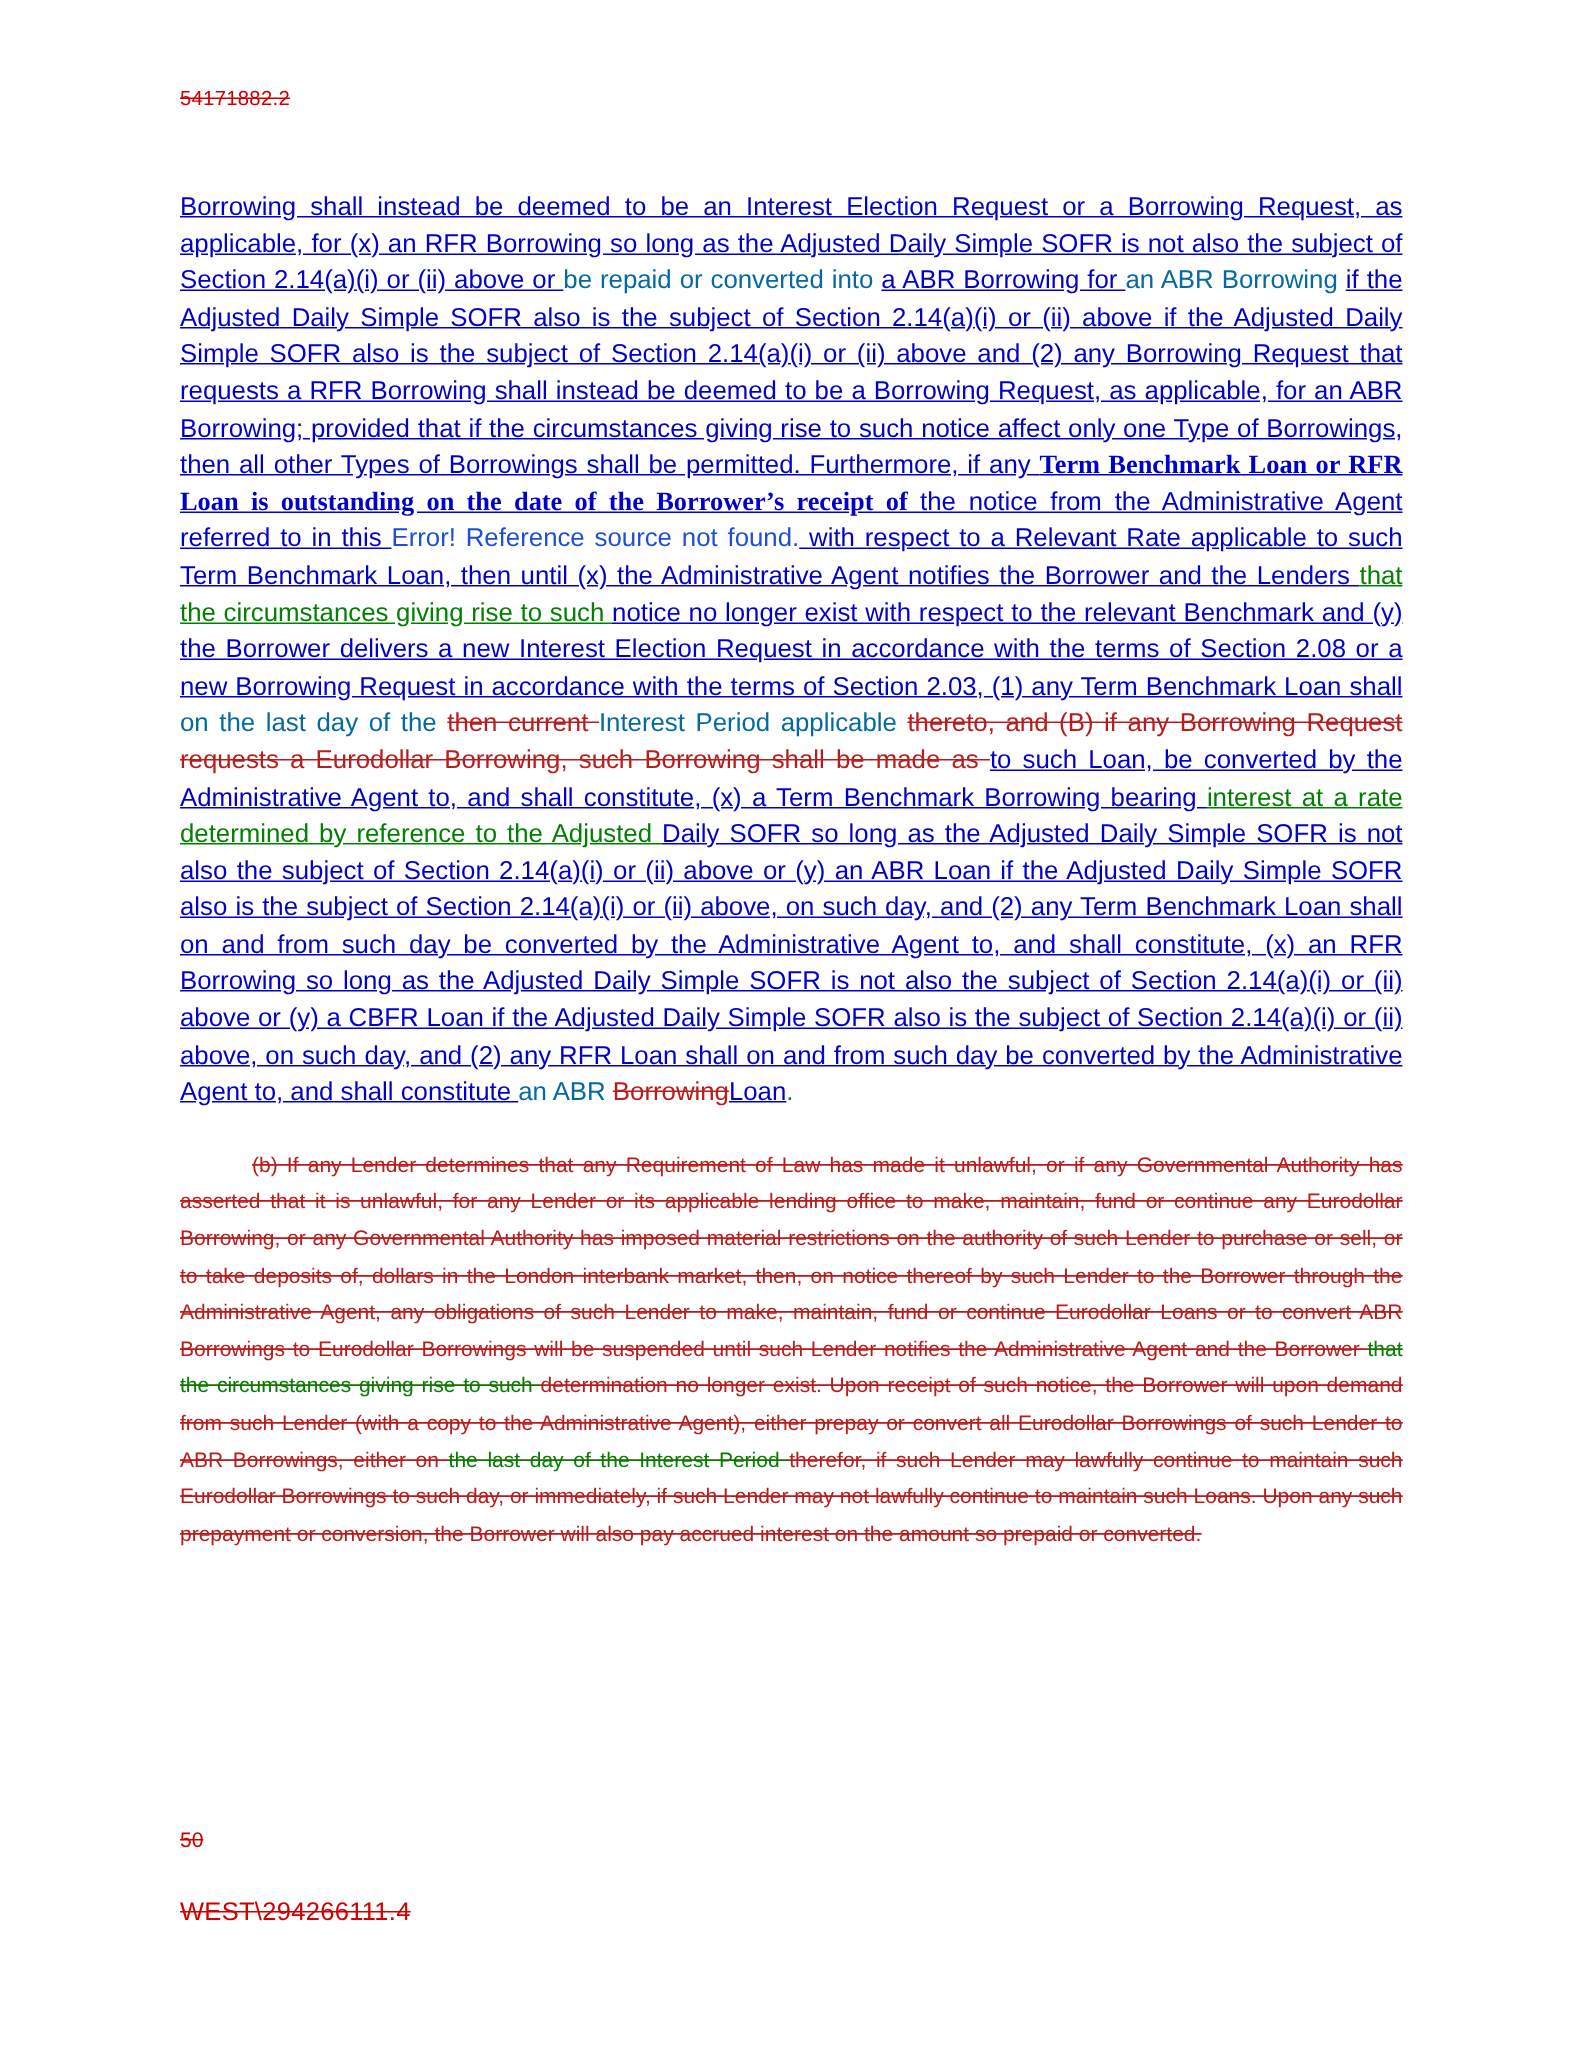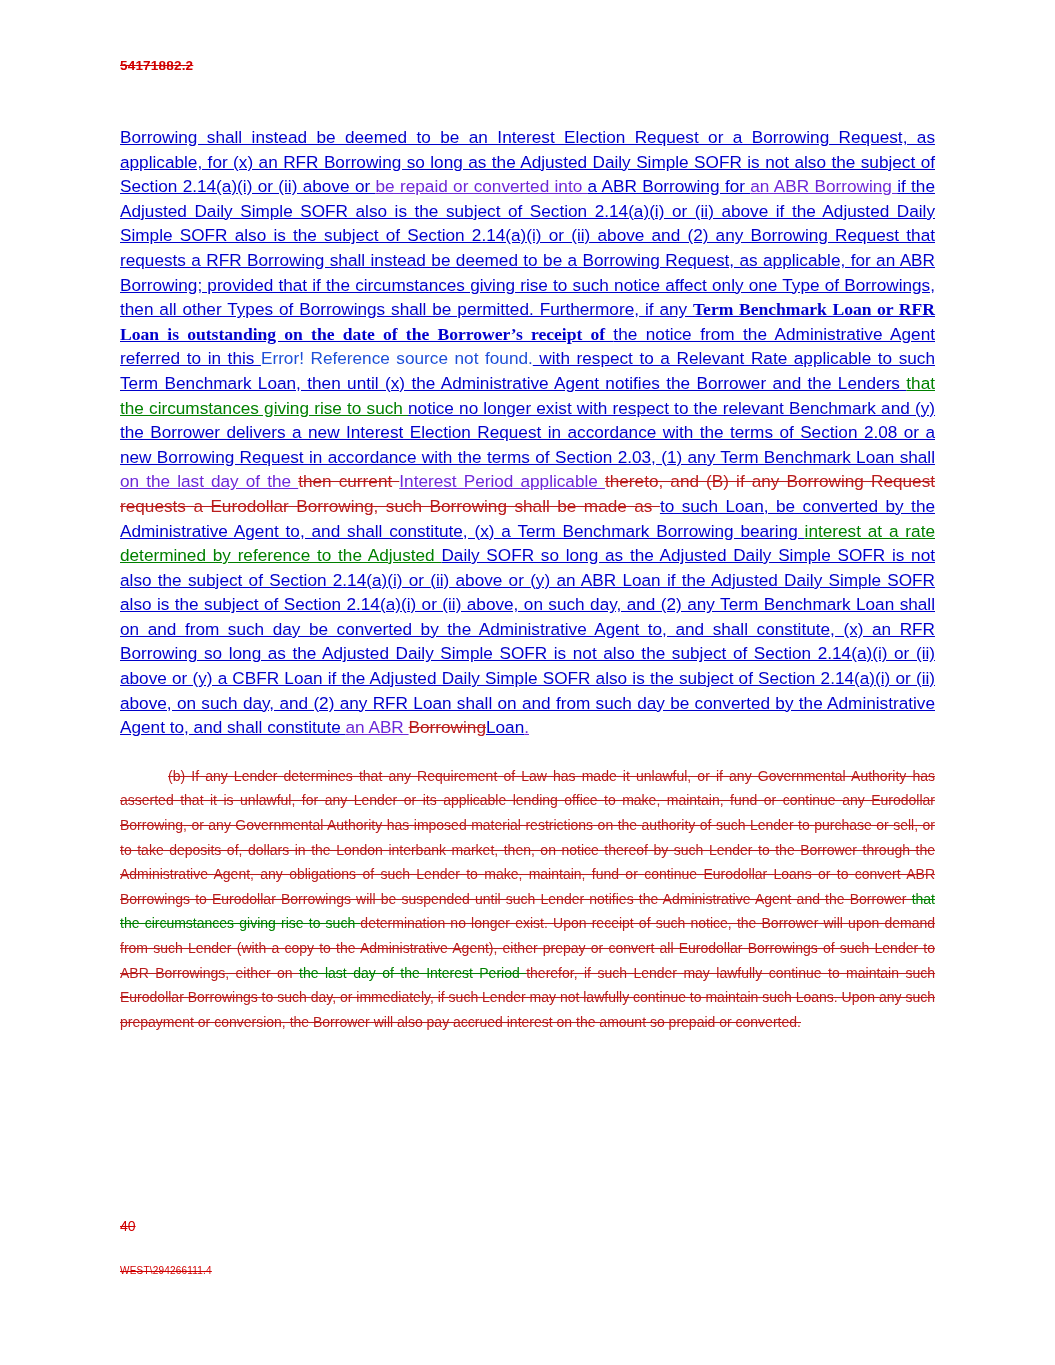--- a/index.html
+++ b/index.html
@@ -19,21 +19,20 @@
     height: 1365px;
     box-sizing: border-box;
     padding: 58px 120px 0 120px;
   }
   .hdr {
     font-size: 13.5px;
     color: #d00000;
     text-decoration: line-through;
     letter-spacing: 0.2px;
     margin-bottom: 52px;
-    font-weight: bold;
   }
   .body-block {
     font-size: 17.2px;
     line-height: 24.6px;
     text-align: justify;
     text-justify: inter-word;
   }
   .para {
     margin: 0 0 0 0;
   }
@@ -65,56 +64,55 @@
   }
   .ins-g {
     color: #008000;
     text-decoration: underline;
   }
   .del-g {
     color: #008000;
     text-decoration: line-through;
   }
   .plain {
-    color: #6d28d9;
-    text-decoration: underline;
+    color: #0369a1;
   }
   .deleted-para {
     color: #d00000;
     text-decoration: line-through;
     font-size: 14px;
     line-height: 24.6px;
     text-align: justify;
   }
   .footer-num {
     position: absolute;
     left: 120px;
     top: 1218px;
     font-size: 14px;
     color: #d00000;
     text-decoration: line-through;
   }
   .footer-ref {
     position: absolute;
     left: 120px;
     top: 1265px;
-    font-size: 10px;
+    font-size: 17px;
     color: #d00000;
     text-decoration: line-through;
     letter-spacing: 0.2px;
   }
 </style>
 </head>
 <body>
 
 <div class="page">
 
   <div class="hdr">54171882.2</div>
 
   <div class="body-block">
     <p class="para" id="p1"><span class="ins">Borrowing shall instead be deemed to be an Interest Election Request or a Borrowing Request, as applicable, for (x) an RFR Borrowing so long as the Adjusted Daily Simple SOFR is not also the subject of Section 2.14(a)(i) or (ii) above or </span><span class="plain">be repaid or converted into </span><span class="ins">a ABR Borrowing for </span><span class="plain">an ABR Borrowing </span><span class="ins">if the Adjusted Daily Simple SOFR also is the subject of Section 2.14(a)(i) or (ii) above if the Adjusted Daily Simple SOFR also is the subject of Section 2.14(a)(i) or (ii) above and (2) any Borrowing Request that requests a RFR Borrowing shall instead be deemed to be a Borrowing Request, as applicable, for an ABR Borrowing; provided that if the circumstances giving rise to such notice affect only one Type of Borrowings, then all other Types of Borrowings shall be permitted.  Furthermore, if any </span><span class="ins-b">Term Benchmark Loan or RFR Loan is outstanding on the date of the Borrower’s receipt of </span><span class="ins">the notice from the Administrative Agent referred to in this </span><span class="err">Error! Reference source not found.</span><span class="ins"> with respect to a Relevant Rate applicable to such Term Benchmark Loan, then until (x) the Administrative Agent notifies the Borrower and the Lenders </span><span class="ins-g">that the circumstances giving rise to such </span><span class="ins">notice no longer exist with respect to the relevant Benchmark and (y) the Borrower delivers a new Interest Election Request in accordance with the terms of Section 2.08 or a new Borrowing Request in accordance with the terms of Section 2.03, (1) any Term Benchmark Loan shall </span><span class="plain">on the last day of the </span><span class="del">then current </span><span class="plain">Interest Period applicable </span><span class="del">thereto, and (B) if any Borrowing Request requests a Eurodollar Borrowing, such Borrowing shall be made as </span><span class="ins">to such Loan, be converted by the Administrative Agent to, and shall constitute, (x) a Term Benchmark Borrowing bearing </span><span class="ins-g">interest at a rate determined by reference to the Adjusted </span><span class="ins">Daily SOFR so long as the Adjusted Daily Simple SOFR is not also the subject of Section 2.14(a)(i) or (ii) above or (y) an ABR Loan if the Adjusted Daily Simple SOFR also is the subject of Section 2.14(a)(i) or (ii) above, on such day, and (2) any Term Benchmark Loan shall on and from such day be converted by the Administrative Agent to, and shall constitute, (x) an RFR Borrowing so long as the Adjusted Daily Simple SOFR is not also the subject of Section 2.14(a)(i) or (ii) above or (y) a CBFR Loan if the Adjusted Daily Simple SOFR also is the subject of Section 2.14(a)(i) or (ii) above, on such day, and (2) any RFR Loan shall on and from such day be converted by the Administrative Agent to, and shall constitute </span><span class="plain">an ABR </span><span class="del">Borrowing</span><span class="ins">Loan</span><span class="plain">.</span></p>
     <p class="para indent deleted-para" id="p2"><span class="del">(b) If any Lender determines that any Requirement of Law has made it unlawful, or if any Governmental Authority has asserted that it is unlawful, for any Lender or its applicable lending office to make, maintain, fund or continue any Eurodollar Borrowing, or any Governmental Authority has imposed material restrictions on the authority of such Lender to purchase or sell, or to take deposits of, dollars in the London interbank market, then, on notice thereof by such Lender to the Borrower through the Administrative Agent, any obligations of such Lender to make, maintain, fund or continue Eurodollar Loans or to convert ABR Borrowings to Eurodollar Borrowings will be suspended until such Lender notifies the Administrative Agent and the Borrower </span><span class="del-g">that the circumstances giving rise to such </span><span class="del">determination no longer exist.  Upon receipt of such notice, the Borrower will upon demand from such Lender (with a copy to the Administrative Agent), either prepay or convert all Eurodollar Borrowings of such Lender to ABR Borrowings, either on </span><span class="del-g">the last day of the Interest Period </span><span class="del">therefor, if such Lender may lawfully continue to maintain such Eurodollar Borrowings to such day, or immediately, if such Lender may not lawfully continue to maintain such Loans.  Upon any such prepayment or conversion, the Borrower will also pay accrued interest on the amount so prepaid or converted.</span></p>
   </div>
 
-  <div class="footer-num">40</div>
+  <div class="footer-num">50</div>
   <div class="footer-ref">WEST\294266111.4</div>
 
 </div>
 
 </body></html>

